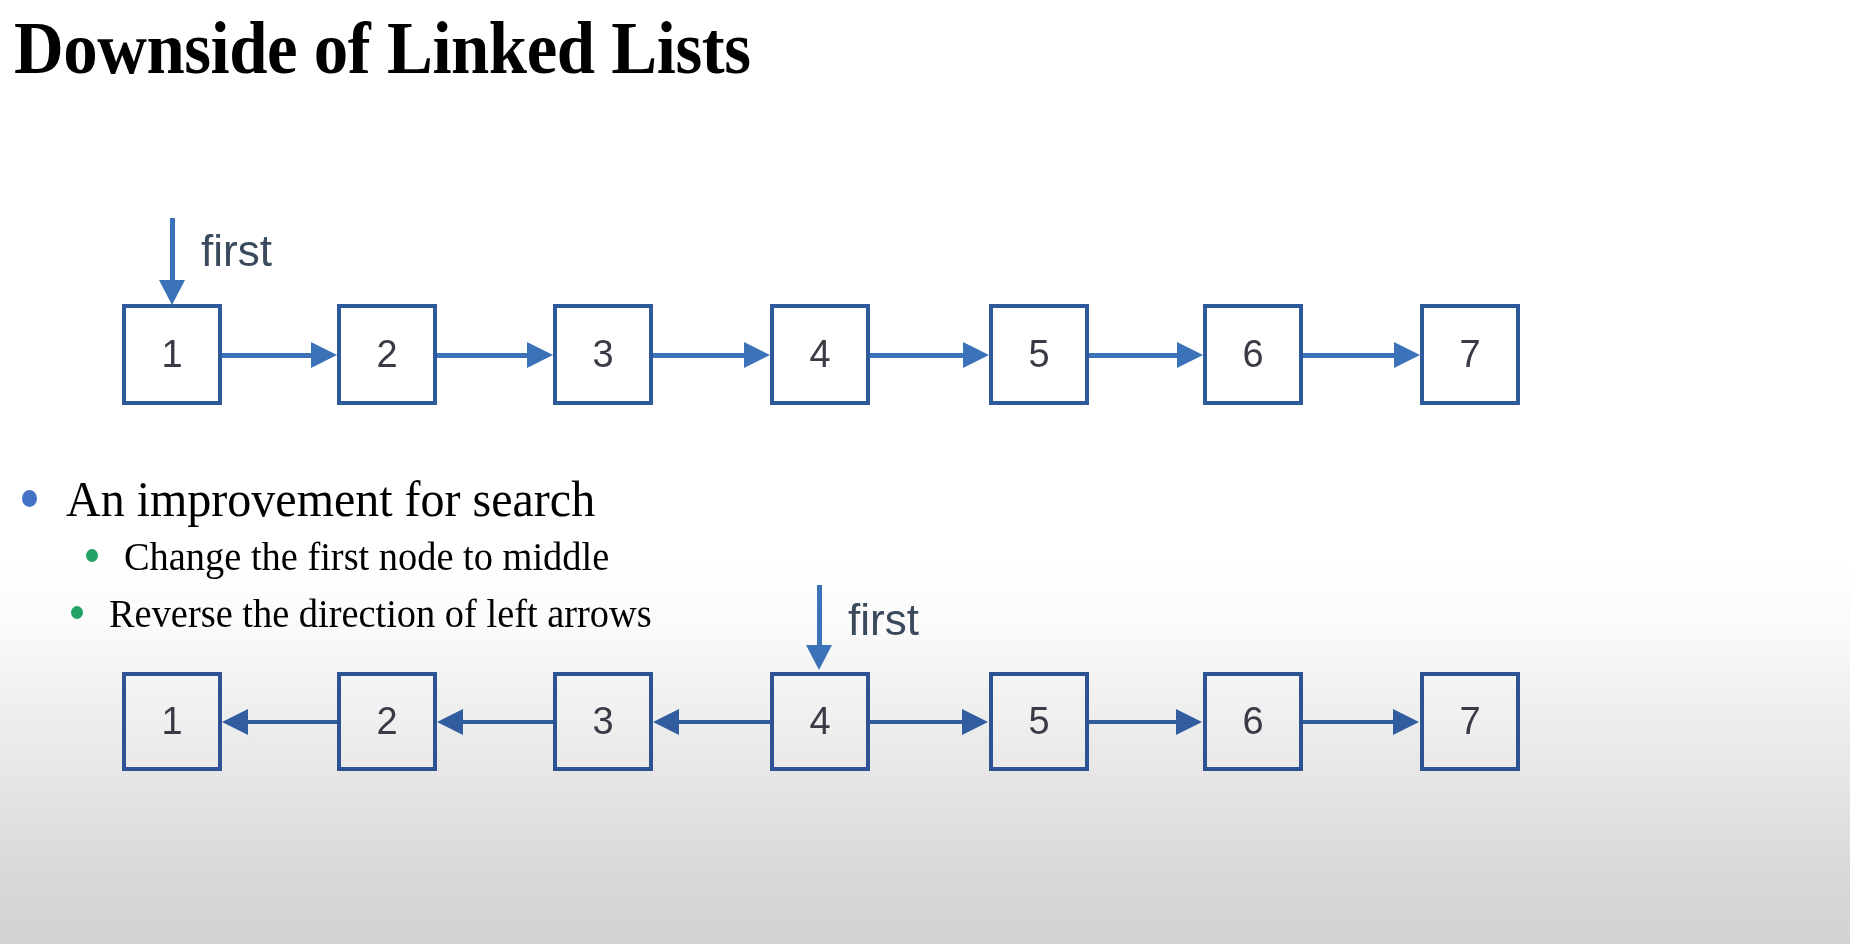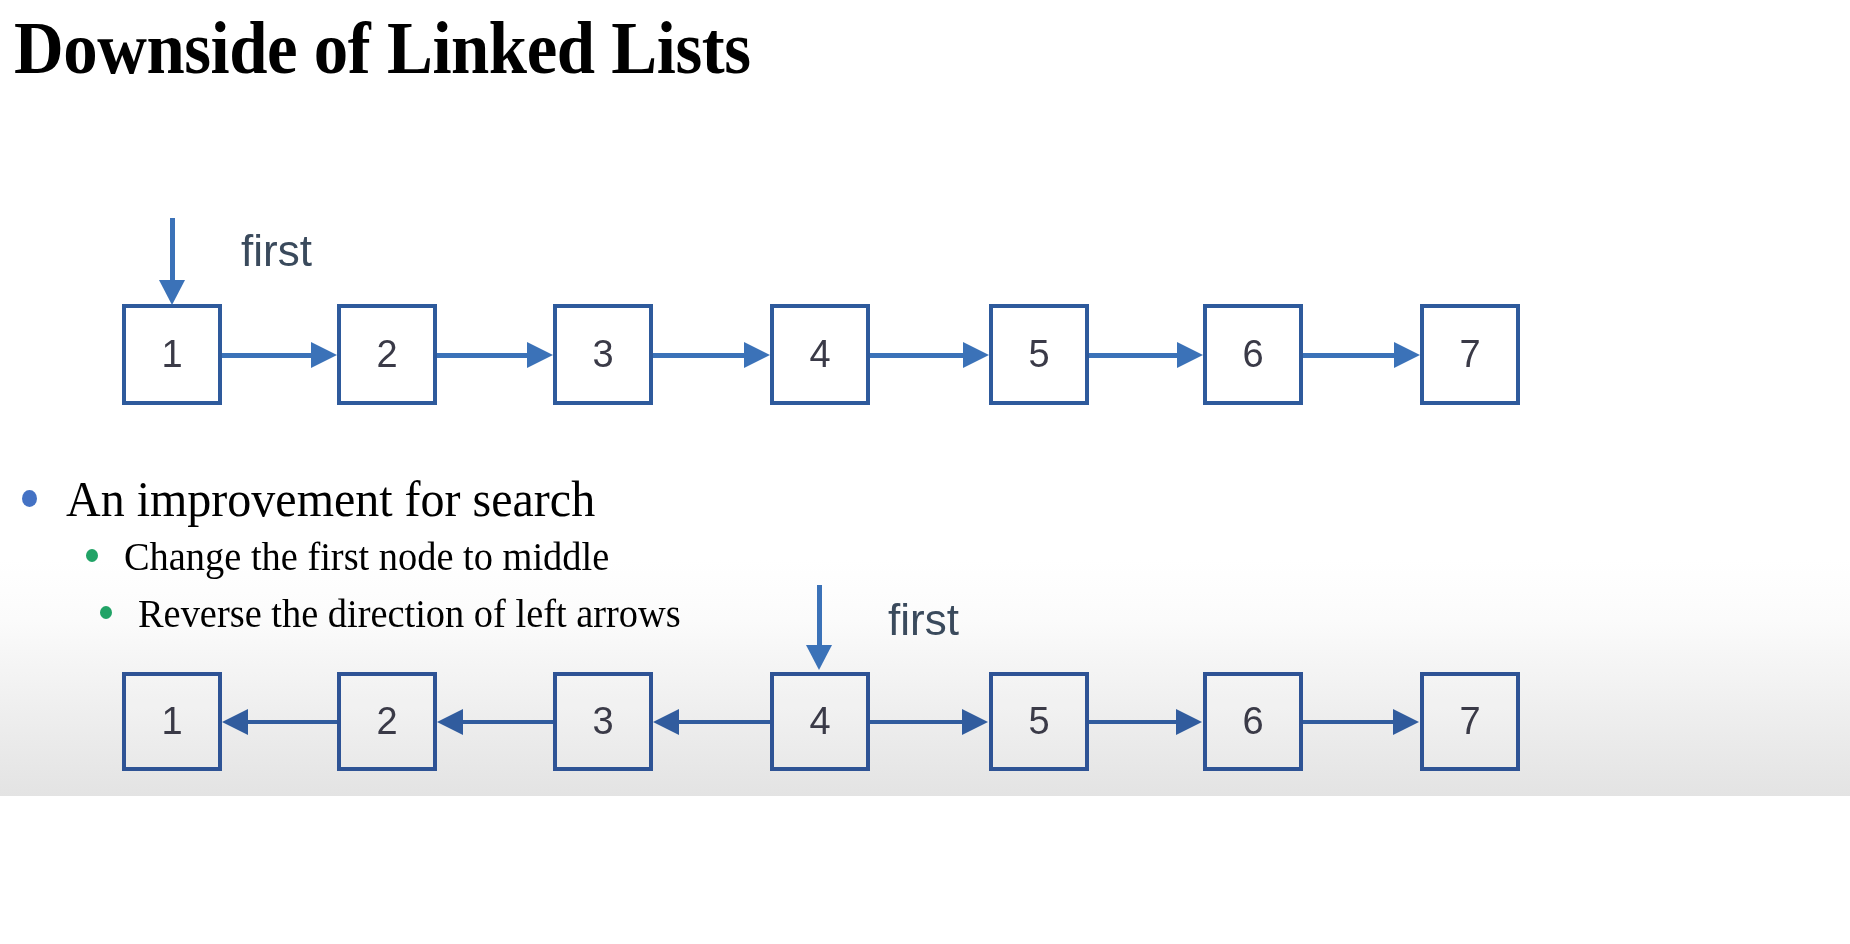--- a/index.html
+++ b/index.html
@@ -9,21 +9,21 @@
   body {
     width: 1850px;
     height: 944px;
     overflow: hidden;
     font-family: "Liberation Serif", serif;
     background: #ffffff;
   }
   #slide {
     position: relative;
     width: 1850px;
-    height: 796px;
+    height: 944px;
     background: linear-gradient(to bottom,
         #ffffff 0px,
         #ffffff 560px,
         #fbfbfb 620px,
         #f0f0f0 700px,
         #e4e4e4 790px,
         #d9d9d9 870px,
         #d2d2d2 944px);
     overflow: hidden;
   }
@@ -85,21 +85,21 @@
     font-size: 40px;
     line-height: 46px;
     color: #000000;
     transform: scaleX(0.96);
     transform-origin: left center;
   }
 
   #b1 { left: 22px; top: 134px; }
   #b2 { left: 22px; top: 471px; }
   #sb1 { left: 86px; top: 534px; }
-  #sb2 { left: 100px; top: 591px; }
+  #sb2 { left: 71px; top: 591px; }
 
   
   .chain {
     position: absolute;
     left: 0;
     width: 1850px;
   }
   #chain-top { top: 304px; height: 104px; }
   #chain-bottom { top: 672px; height: 100px; }
 
@@ -164,21 +164,20 @@
     border-left: 13px solid transparent;
     border-right: 13px solid transparent;
     border-top: 25px solid #3B72B8;
   }
   .first-label {
     position: absolute;
     font-family: "Liberation Sans", sans-serif;
     font-size: 44px;
     color: #3A4A5C;
     white-space: nowrap;
-    margin-left: 40px;
   }
   #first1 { left: 0; top: 0; }
   #first2 { left: 0; top: 0; }
 </style>
 </head>
 <body>
 
 <div id="slide">
 
   <div id="title">Downside of Linked Lists</div>

